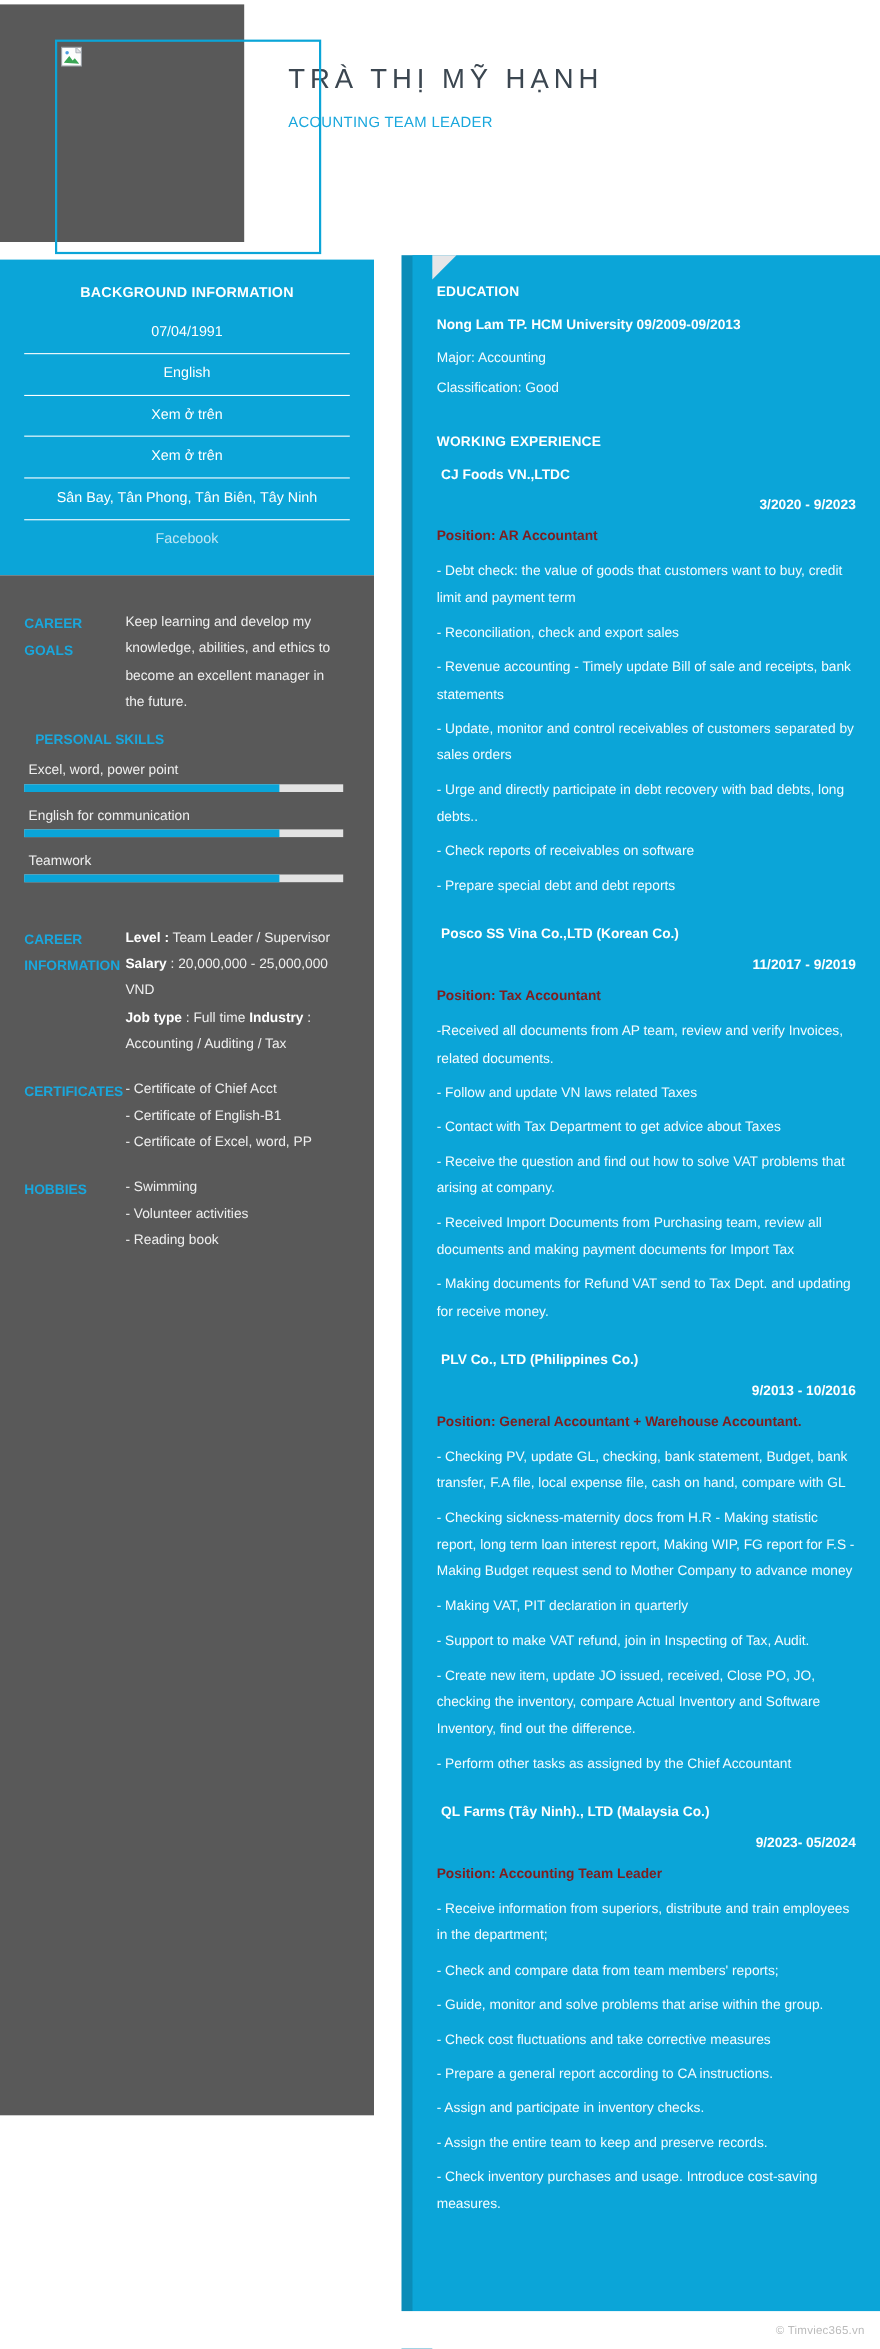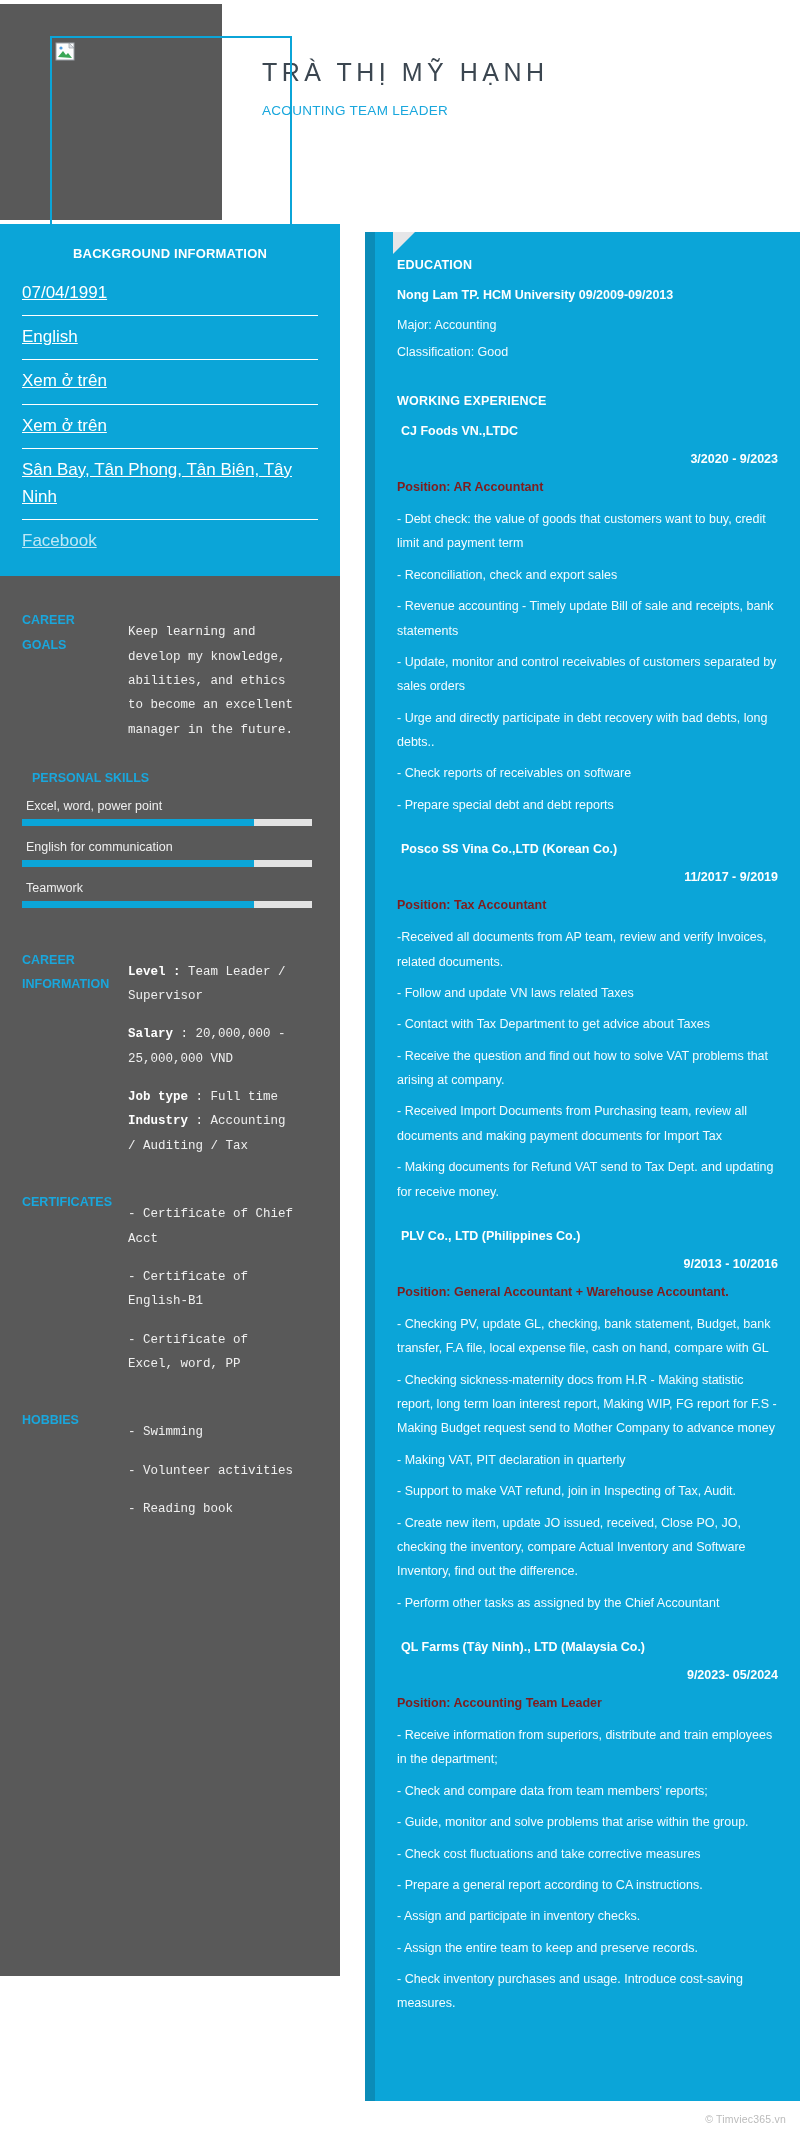--- a/index.html
+++ b/index.html
@@ -85,47 +85,46 @@
 
   
   .body-wrap {
     position: relative;
     display: block;
   }
 
   
   .left-col {
     position: absolute;
-    left: 0; top: 0;
+    left: 0; top: 12px;
     width: 340px;
   }
 
   .bg-info {
     background: #0ba5d8;
     padding: 22px 22px 18px 22px;
   }
 
   .bg-info h2 {
     font-size: 13px;
     color: #ffffff;
     font-weight: bold;
     letter-spacing: 0.2px;
     text-align: center;
     margin-bottom: 16px;
   }
 
   .bg-row {
-    font-size: 17px;
-    color: #ffffff;
-    text-align: left;
+    font-size: 13px;
+    color: #ffffff;
+    text-align: center;
     padding: 7px 0 9px 0;
     border-bottom: 1px solid #ffffff;
     line-height: 1.6;
     font-weight: 400;
-    text-decoration: underline;
   }
 
   .bg-row:first-of-type { padding-top: 2px; }
 
   .bg-row.muted {
     color: #bfe7f5;
     border-bottom: none;
     padding-bottom: 4px;
   }
 
@@ -152,21 +151,21 @@
     padding-top: 2px;
   }
 
   .sec-body {
     flex: 1;
     color: #efefef;
     font-size: 12.5px;
     line-height: 1.95;
   }
 
-  .sec-body p { margin: 14px; font-family: Liberation Mono, monospace; }
+  .sec-body p { margin: 0; }
   .sec-body b { font-weight: bold; color: #ffffff; }
 
   
   .skills-wrap {
     padding: 4px 18px 10px 10px;
   }
 
   .skills-head {
     color: #19a7dd;
     font-size: 12.5px;

